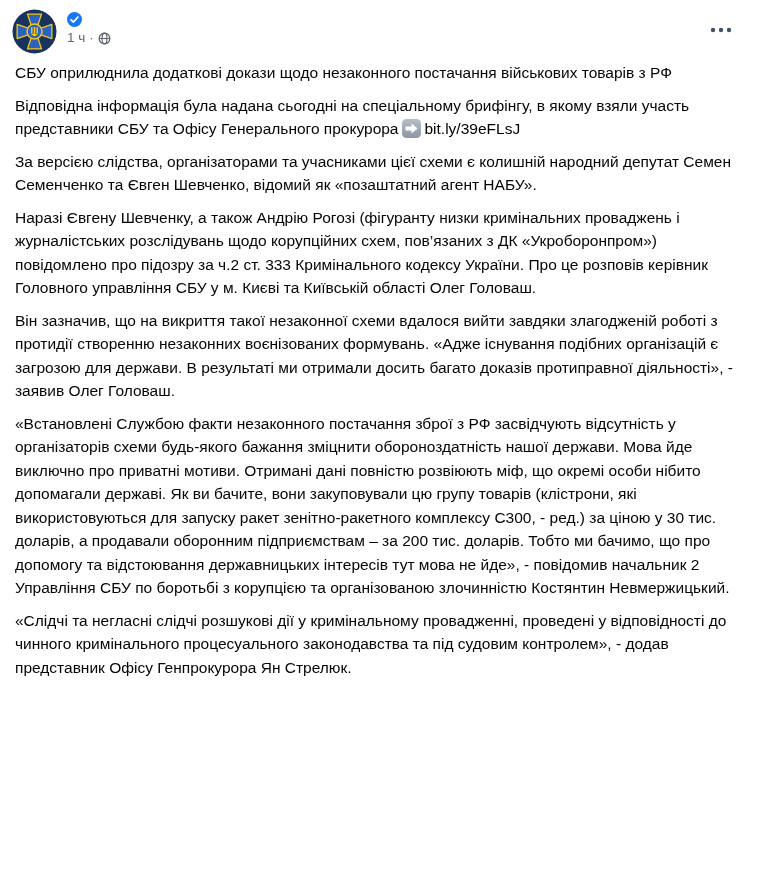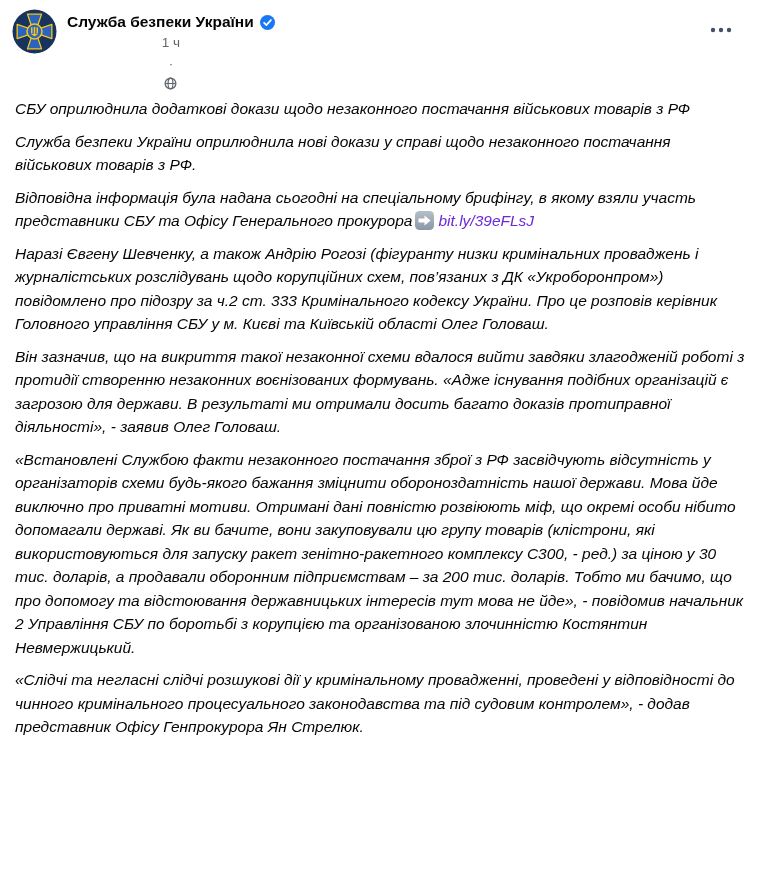--- a/index.html
+++ b/index.html
@@ -33,21 +33,20 @@
     color: #050505;
     cursor: pointer;
   }
   .verified-badge { width: 15px; height: 15px; display: block; }
   .meta-row {
     display: flex; align-items: center; gap: 4px;
     color: #65676b;
     font-size: 13.5px;
     line-height: 17px;
     margin-top: 2px;
-    flex-direction: column;
   }
   .timestamp { cursor: pointer; }
   .meta-sep { color: #65676b; }
   .globe-icon { width: 13px; height: 13px; display: block; margin-top: 1px; }
   .more-btn {
     position: absolute;
     top: 18px; right: 20px;
     width: 36px; height: 24px;
     display: flex; align-items: center; justify-content: center;
     border-radius: 6px;
@@ -55,34 +54,33 @@
     background: transparent;
     border: none;
   }
   
   .post-body { padding: 7px 14px 0 15px; }
   .post-body p {
     margin: 0 0 9px 0;
     font-size: 15.5px;
     line-height: 23.5px;
     color: #050505;
-    font-style: italic;
   }
   .emoji-arrow {
     display: inline-block;
     width: 19px; height: 19px;
     border-radius: 4.5px;
     background: linear-gradient(180deg, #b5bfca 0%, #8b97a5 100%);
     vertical-align: -4px;
     margin: 0 4px 0 3px;
     position: relative;
   }
   .emoji-arrow svg { position: absolute; left: 0; top: 0; width: 19px; height: 19px; }
   .post-link {
-    color: #6d28d9;
+    color: #000000;
     text-decoration: none;
     cursor: pointer;
   }
 </style>
 </head>
 <body>
 
 <div class="post-header">
   <svg class="avatar" viewBox="0 0 48 48">
     <circle cx="24" cy="24" r="23.5" fill="#17335e"></circle>
@@ -95,21 +93,20 @@
     <circle cx="24" cy="24" r="8" fill="#2a63c0" stroke="#f5c518" stroke-width="1.6"></circle>
     <g fill="#f5c518">
       <rect x="20.3" y="19.6" width="1.6" height="6.6"></rect>
       <rect x="23.2" y="19.2" width="1.6" height="8"></rect>
       <rect x="26.1" y="19.6" width="1.6" height="6.6"></rect>
       <path d="M20.3 26.6 L27.7 26.6 L24 29.4 Z"></path>
     </g>
   </svg>
   <div class="header-info">
     <div class="page-name-row">
-      <span class="page-name">Служба безпеки України</span>
       <svg class="verified-badge" viewBox="0 0 16 16">
         <circle cx="8" cy="8" r="8" fill="#1877f2"></circle>
         <path d="M4.4 8.3 L6.9 10.7 L11.6 5.4" stroke="#ffffff" stroke-width="1.9" fill="none" stroke-linecap="round" stroke-linejoin="round"></path>
       </svg>
     </div>
     <div class="meta-row">
       <span class="timestamp">1 ч</span>
       <span class="meta-sep">·</span>
       <svg class="globe-icon" viewBox="0 0 16 16">
         <circle cx="8" cy="8" r="6.6" fill="none" stroke="#606770" stroke-width="1.6"></circle>
@@ -123,21 +120,21 @@
 <button class="more-btn" aria-label="More options">
   <svg width="22" height="6" viewBox="0 0 22 6">
     <circle cx="3" cy="3" r="2.2" fill="#44506a"></circle>
     <circle cx="11" cy="3" r="2.2" fill="#44506a"></circle>
     <circle cx="19" cy="3" r="2.2" fill="#44506a"></circle>
   </svg>
 </button>
 
 <div class="post-body">
   <p>СБУ оприлюднила додаткові докази щодо незаконного постачання військових товарів з РФ</p>
-  <p>Служба безпеки України оприлюднила нові докази у справі щодо незаконного постачання військових товарів з РФ.</p>
   <p><span>Відповідна інформація була надана сьогодні на спеціальному брифінгу, в якому взяли участь представники СБУ та Офісу Генерального прокурора</span><span class="emoji-arrow"><svg viewBox="0 0 19 19">
           <path d="M3.5 7.6 H9.5 V4.6 L15.6 9.5 L9.5 14.4 V11.4 H3.5 Z" fill="#ffffff"></path>
         </svg></span><a class="post-link" href="#">bit.ly/39eFLsJ</a></p>
+  <p>За версією слідства, організаторами та учасниками цієї схеми є колишній народний депутат Семен Семенченко та Євген Шевченко, відомий як «позаштатний агент НАБУ».</p>
   <p>Наразі Євгену Шевченку, а також Андрію Рогозі (фігуранту низки кримінальних проваджень і журналістських розслідувань щодо корупційних схем, пов’язаних з ДК «Укроборонпром») повідомлено про підозру за ч.2 ст. 333 Кримінального кодексу України. Про це розповів керівник Головного управління СБУ у м. Києві та Київській області Олег Головаш.</p>
   <p>Він зазначив, що на викриття такої незаконної схеми вдалося вийти завдяки злагодженій роботі з протидії створенню незаконних воєнізованих формувань. «Адже існування подібних організацій є загрозою для держави. В результаті ми отримали досить багато доказів протиправної діяльності», - заявив Олег Головаш.</p>
   <p>«Встановлені Службою факти незаконного постачання зброї з РФ засвідчують відсутність у організаторів схеми будь-якого бажання зміцнити обороноздатність нашої держави. Мова йде виключно про приватні мотиви. Отримані дані повністю розвіюють міф, що окремі особи нібито допомагали державі. Як ви бачите, вони закуповували цю групу товарів (клістрони, які використовуються для запуску ракет зенітно-ракетного комплексу С300, - ред.) за ціною у 30 тис. доларів, а продавали оборонним підприємствам – за 200 тис. доларів. Тобто ми бачимо, що про допомогу та відстоювання державницьких інтересів тут мова не йде», - повідомив начальник 2 Управління СБУ по боротьбі з корупцією та організованою злочинністю Костянтин Невмержицький.</p>
   <p>«Слідчі та негласні слідчі розшукові дії у кримінальному провадженні, проведені у відповідності до чинного кримінального процесуального законодавства та під судовим контролем», - додав представник Офісу Генпрокурора Ян Стрелюк.</p>
 </div>
 
 </body></html>

